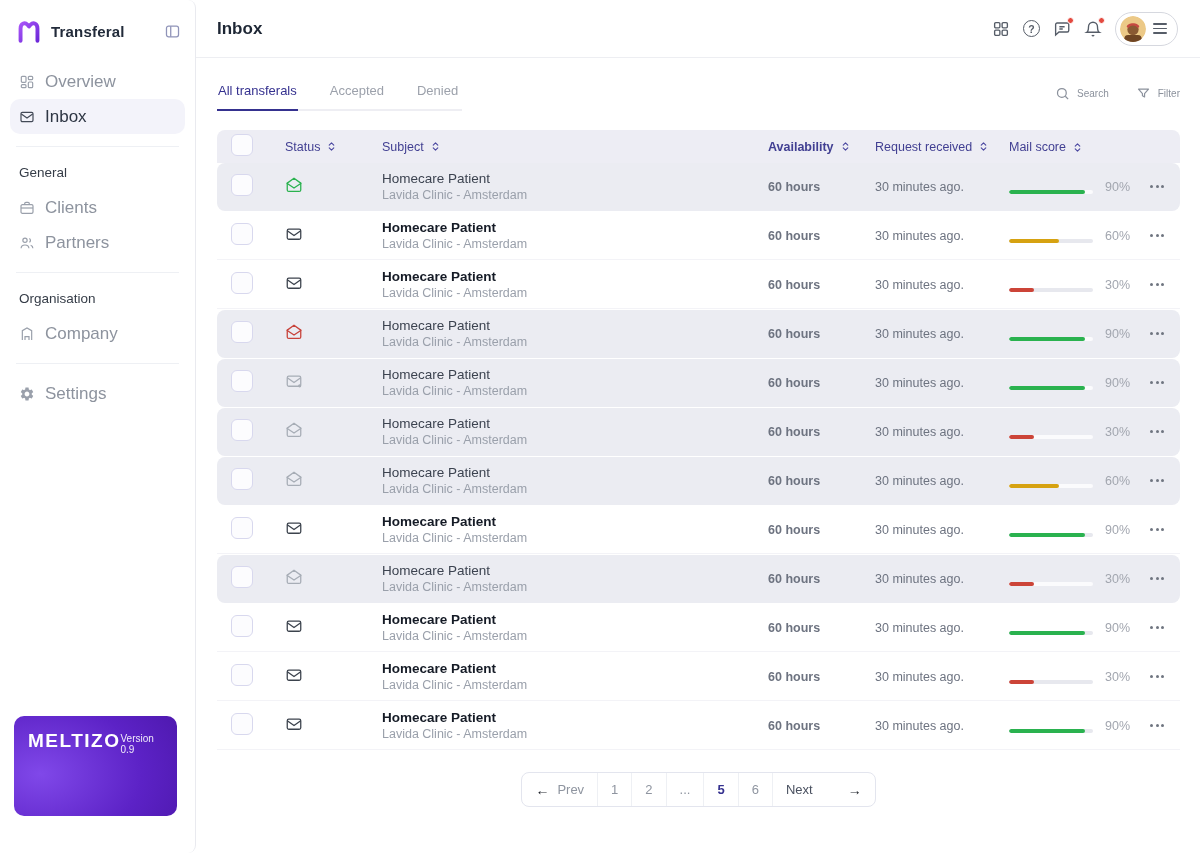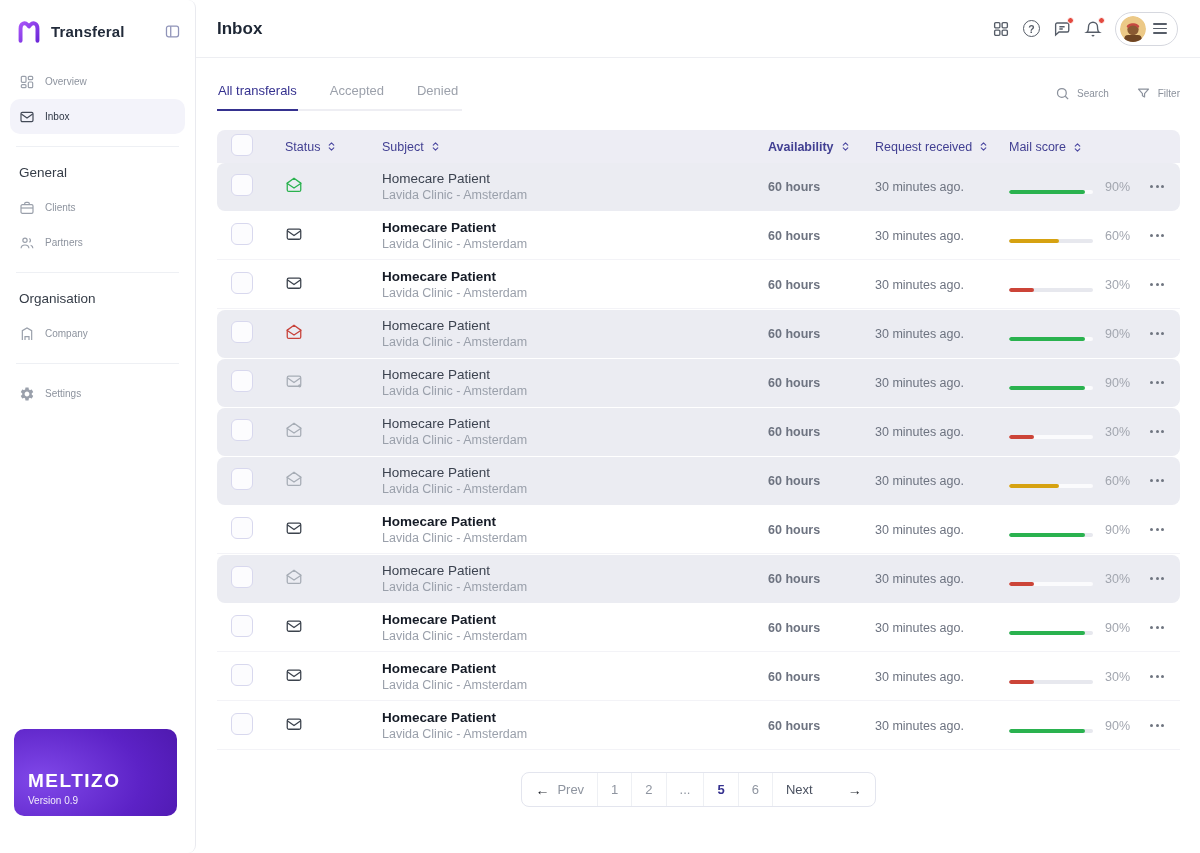--- a/index.html
+++ b/index.html
@@ -11,29 +11,29 @@
   .app { display:flex; width:1200px; height:853px; }
 
   
   .sidebar { width:196px; flex:0 0 196px; border-right:1px solid #e9eaef; position:relative; background:#fff;border-radius:8px; }
   .side-head { display:flex; align-items:center; gap:9px; padding:18px 14px 14px 16px; }
   .logo-m { width:26px; height:26px; display:inline-flex; }
   .brand { font-size:15px; font-weight:bold; color:#222b3a; letter-spacing:.2px; }
   .collapse { margin-left:auto; display:inline-flex; color:#8f93b8; cursor:pointer; }
   .nav { padding:6px 10px 0 10px; }
   .nav-item { display:flex; align-items:center; gap:10px; height:35px; padding:0 9px; border-radius:10px;
-              color:#8d939e; font-size:10px; cursor:pointer; }
+              color:#8d939e; font-size:17px; cursor:pointer; }
   .nav-item svg, .nav-item .gear { flex:0 0 16px; color:#9aa0ab; }
   .nav-item.active { background:#f3f3fa; color:#2e3644; }
   .nav-item.active svg { color:#434a57; }
   .side-divider { border:none; border-top:1px solid #eef0f4; margin:12px 6px; }
   .nav-heading { font-size:13.5px; color:#353c47; padding:6px 9px 10px 9px; }
-  .version-card { position:absolute; left:14px; bottom:37px; width:163px; height:87px; border-radius:10px;
+  .version-card { position:absolute; left:14px; bottom:37px; width:163px; height:100px; border-radius:10px;
                   background: radial-gradient(130% 150% at 16% 58%, #8048e9 0%, #5c22c6 48%, #42119a 100%);
-                  color:#fff; padding:14px 14px 10px 14px; display:flex; flex-direction:column; justify-content:flex-end; }
+                  color:#fff; padding:14px 14px 10px 14px; display:flex; flex-direction:row; justify-content:flex-end; }
   .wordmark { font-size:19px; font-weight:bold; letter-spacing:1.5px; }
   .version { font-size:10px; opacity:.9; margin-top:3px; }
 
   
   .main { flex:1; display:flex; flex-direction:column; min-width:0; }
   .topbar { height:58px; flex:0 0 58px; border-bottom:1px solid #edeef2; display:flex; align-items:center; padding:0 22px 0 21px; }
   .page-title { font-size:17px; font-weight:600; color:#1d2634; }
   .top-icons { margin-left:auto; display:flex; align-items:center; gap:13px; color:#565d68; }
   .ti { position:relative; display:inline-flex; cursor:pointer; color:#565d68; }
   .badge-dot { position:absolute; top:-3px; right:-3px; width:7px; height:7px; border-radius:50%;

